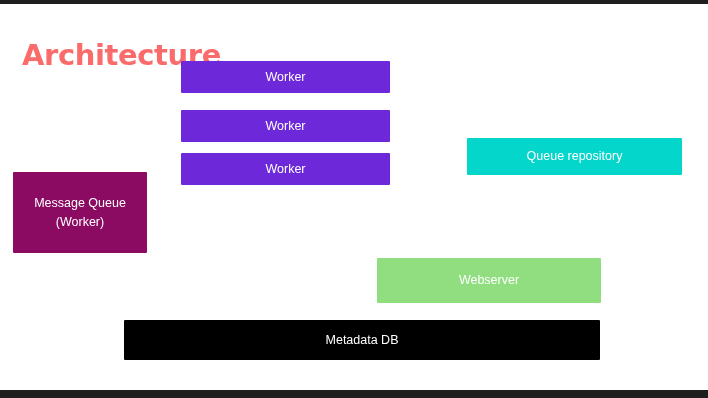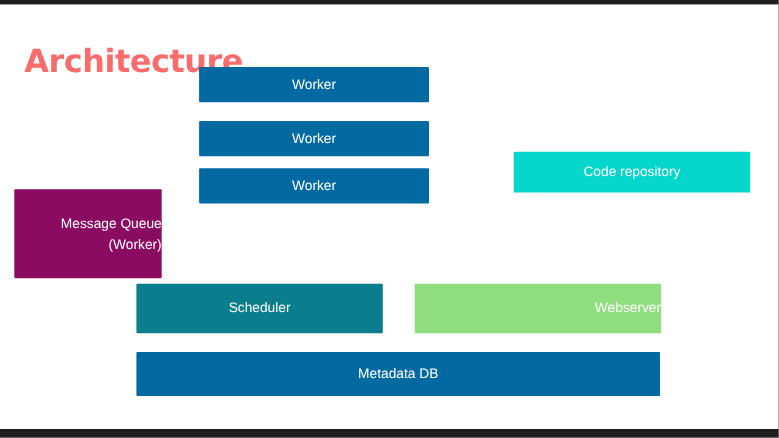--- a/index.html
+++ b/index.html
@@ -47,31 +47,30 @@
     color: #ffffff;
     font-size: 12.5px;
     line-height: 19px;
     text-align: center;
     box-sizing: border-box;
     border-radius: 1px;
   }
   .node .line { display: block; white-space: nowrap; }
 
   
-  .worker { left: 181px; width: 209px; height: 32px; background: #0369a1; }
+  .worker { left: 181px; width: 209px; height: 32px; background: #6d28d9; }
   .worker-1 { top: 61px; }
   .worker-2 { top: 110px; }
   .worker-3 { top: 153px; }
 
   
   .mqueue {
     left: 13px; top: 172px;
     width: 134px; height: 81px;
     background: #8b0a62;
-    align-items: flex-end;
   }
 
   
   .coderepo {
     left: 467px; top: 138px;
     width: 215px; height: 37px;
     background: #05d6cc;
   }
 
   
@@ -79,28 +78,27 @@
     left: 124px; top: 258px;
     width: 224px; height: 45px;
     background: #0a7e8c;
   }
 
   
   .webserver {
     left: 377px; top: 258px;
     width: 224px; height: 45px;
     background: #90de80;
-    align-items: flex-end;
   }
 
   
   .metadb {
     left: 124px; top: 320px;
     width: 476px; height: 40px;
-    background: #0369a1;
+    background: #000000;
   }
 </style>
 </head>
 <body>
 
 <div id="slide">
 
   <div class="letterbox top"></div>
 
   <div class="title">Architecture</div>
@@ -116,26 +114,23 @@
   <div class="node worker worker-3">
     <span class="line">Worker</span>
   </div>
 
   <div class="node mqueue">
     <span class="line">Message Queue</span>
     <span class="line">(Worker)</span>
   </div>
 
   <div class="node coderepo">
-    <span class="line">Code repository</span>
+    <span class="line">Queue repository</span>
   </div>
 
-  <div class="node scheduler">
-    <span class="line">Scheduler</span>
-  </div>
 
   <div class="node webserver">
     <span class="line">Webserver</span>
   </div>
 
   <div class="node metadb">
     <span class="line">Metadata DB</span>
   </div>
 
   <div class="letterbox bottom"></div>

